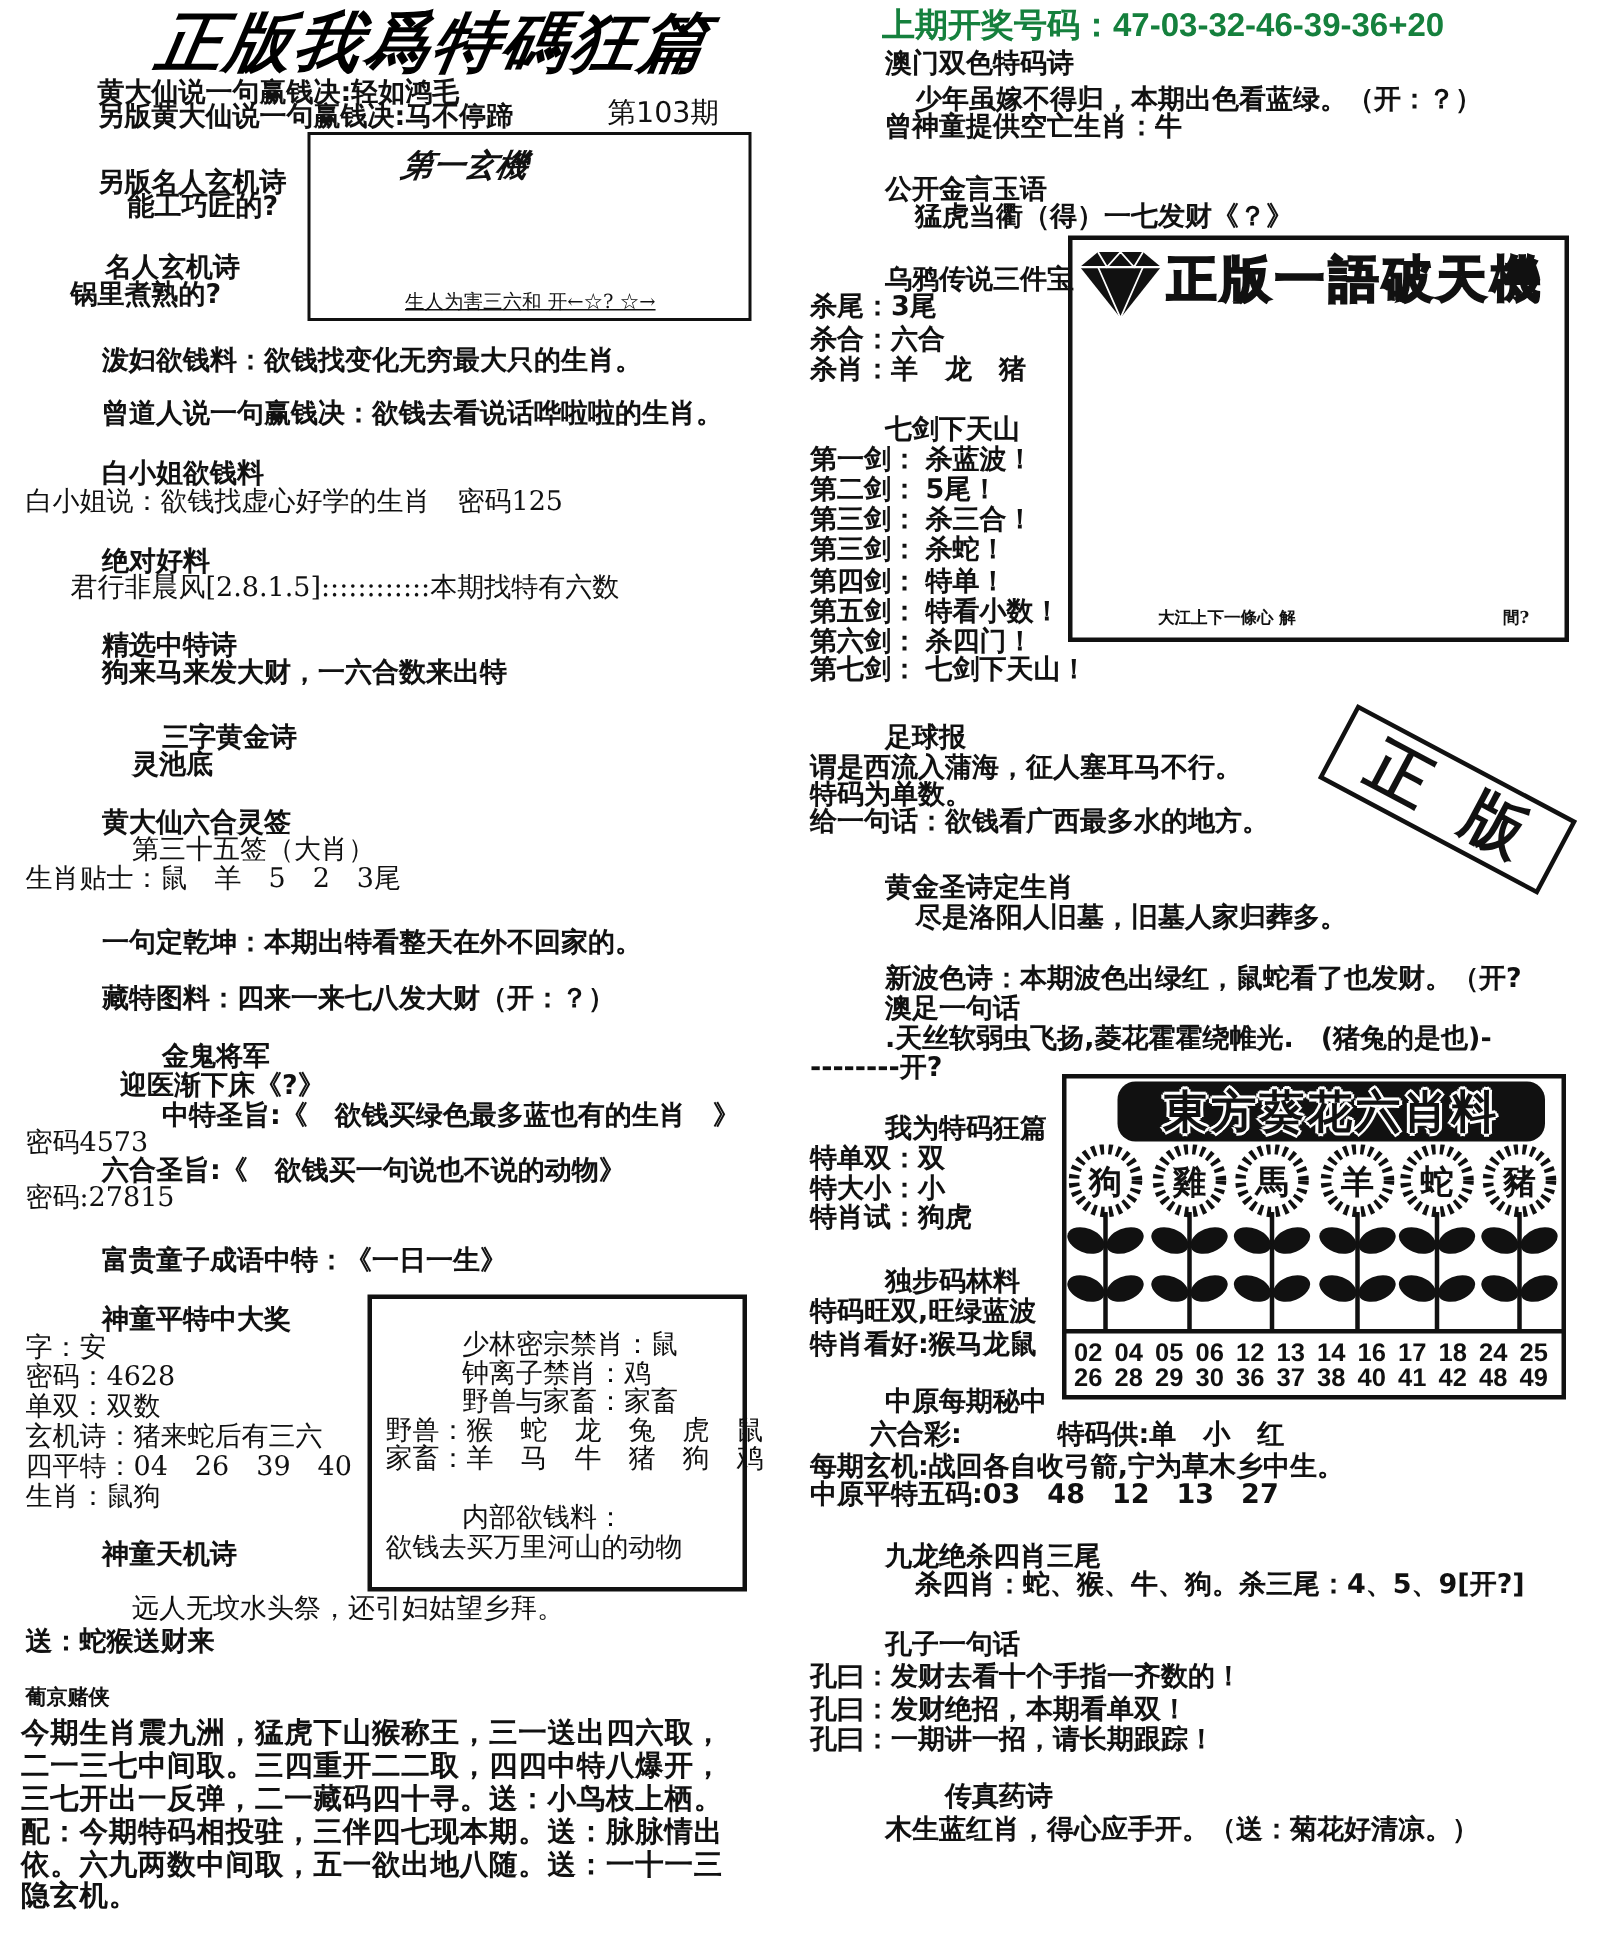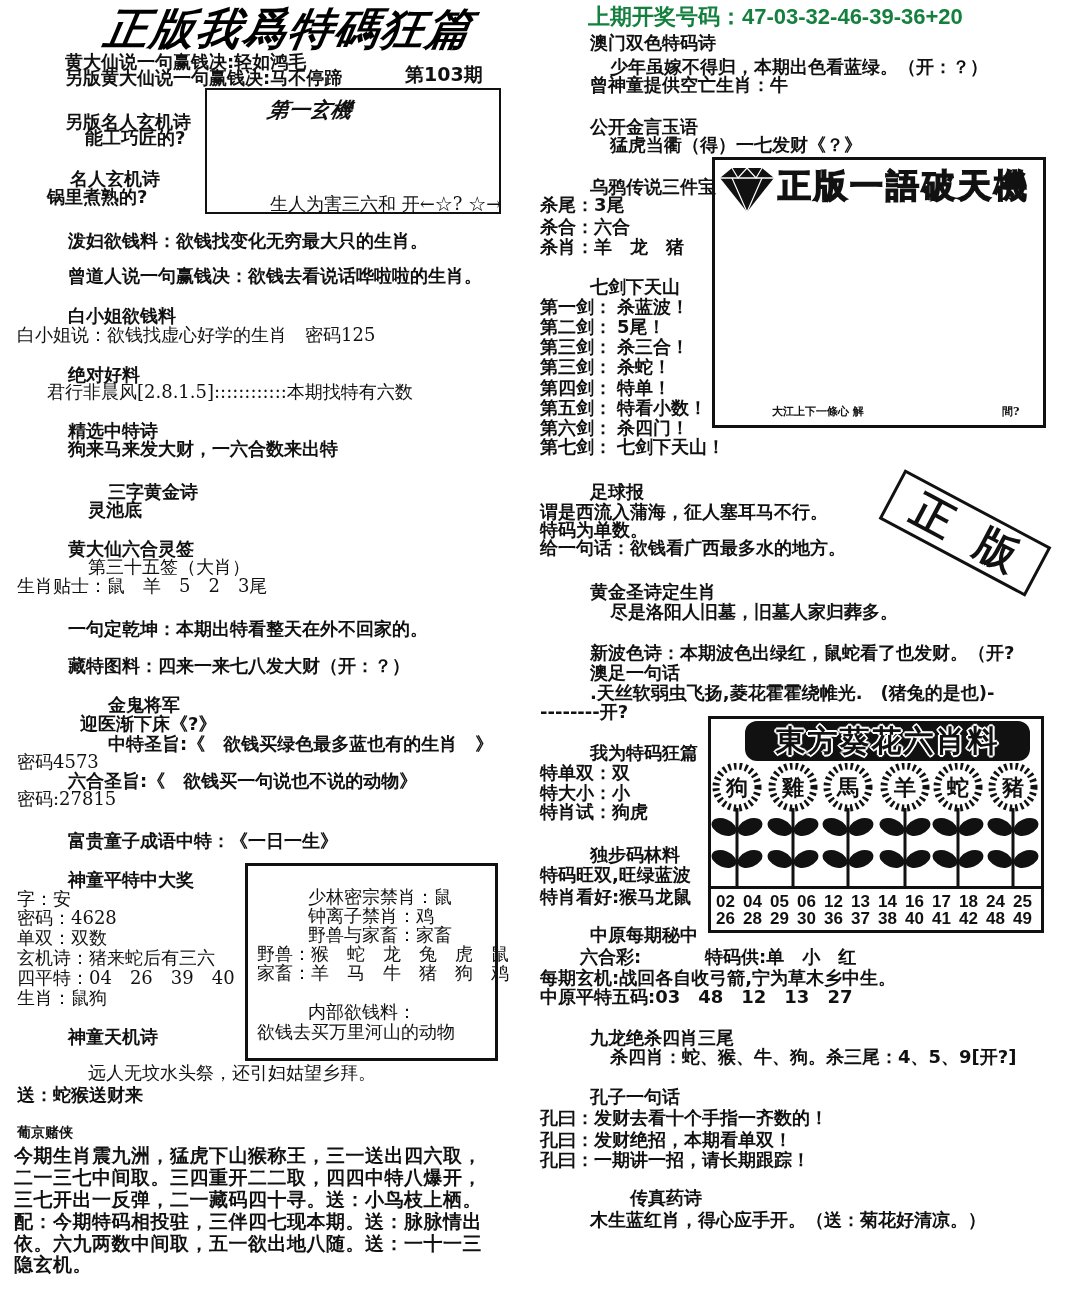--- a/index.html
+++ b/index.html
@@ -2,28 +2,28 @@
 <html><head>
 <meta charset="utf-8">
 <style>
   html,body{margin:0;padding:0;background:#fff;}
   body{width:1080px;height:1303px;position:relative;overflow:hidden;color:#111;
        font-family:"DejaVu Sans","Liberation Sans",sans-serif;}
   .t{position:absolute;font-size:18px;line-height:18px;white-space:nowrap;font-weight:600;}
   .s{font-family:"DejaVu Serif","Liberation Serif",serif;font-weight:500;}
   .title{position:absolute;left:105px;top:6px;font-size:44px;line-height:46px;font-weight:900;
          font-style:italic;letter-spacing:2px;transform:skewX(-10deg);white-space:nowrap;color:#000;}
-  .issue{position:absolute;left:405px;top:62px;font-size:19px;font-weight:700;white-space:nowrap;}
+  .issue{position:absolute;left:405px;top:62px;font-size:19px;font-weight:400;white-space:nowrap;}
   .lastdraw{position:absolute;left:588px;top:5px;font-size:22px;line-height:24px;font-weight:700;
             white-space:nowrap;font-family:"Liberation Sans",sans-serif;}
   .box{position:absolute;border:2px solid #111;box-sizing:border-box;}
   .xj-title{position:absolute;left:268px;top:96px;font-size:21px;font-weight:900;font-style:italic;
             transform:skewX(-10deg);white-space:nowrap;}
-  .xj-text{position:absolute;left:270px;top:192px;font-size:18px;white-space:nowrap;
-           font-family:"DejaVu Serif","Liberation Serif",serif;}
+  .xj-text{position:absolute;left:270px;top:192px;font-size:13px;white-space:nowrap;
+           font-family:"DejaVu Serif","Liberation Serif",serif;text-decoration:underline;}
   .yy-text{position:absolute;left:778px;top:166px;font-size:33px;line-height:40px;letter-spacing:3px;
            color:#fff;-webkit-text-stroke:1.6px #111;font-weight:700;white-space:nowrap;
            font-family:"DejaVu Serif","Liberation Serif",serif;}
   .yy-small{position:absolute;top:404px;font-size:11px;font-weight:700;white-space:nowrap;
             font-family:"DejaVu Serif","Liberation Serif",serif;}
   .stamp{position:absolute;left:882px;top:505px;width:166px;height:56px;border:3px solid #111;
          transform:rotate(28deg);box-sizing:border-box;display:flex;align-items:center;justify-content:center;}
   .stamp span{font-size:42px;font-weight:900;letter-spacing:30px;margin-right:-30px;white-space:nowrap;}
   .sf-title{position:absolute;left:745px;top:721px;width:285px;height:40px;background:#111;border-radius:12px;
             display:flex;align-items:center;justify-content:center;}

